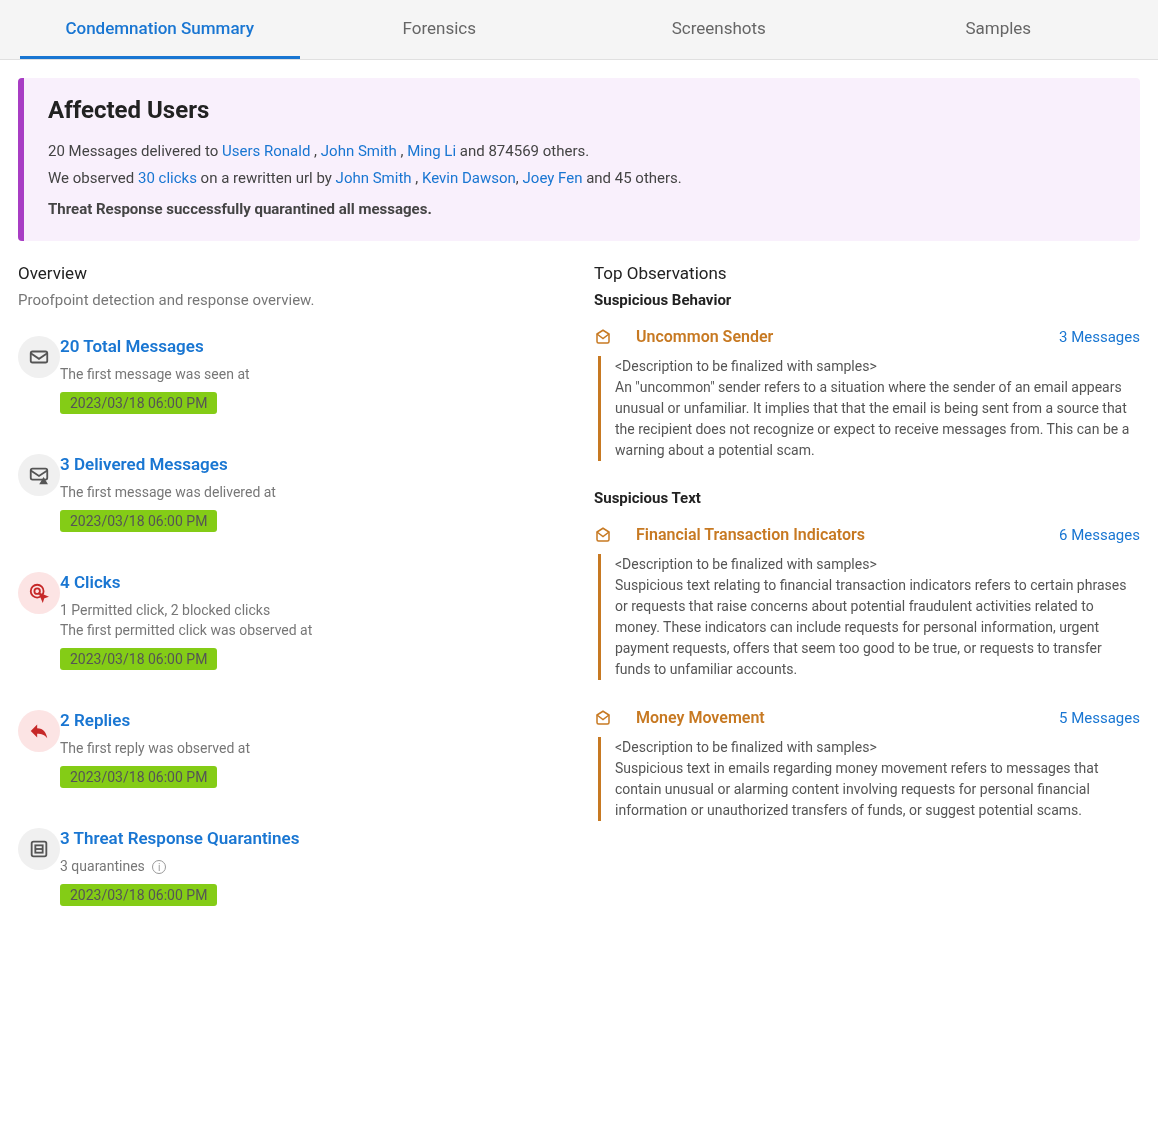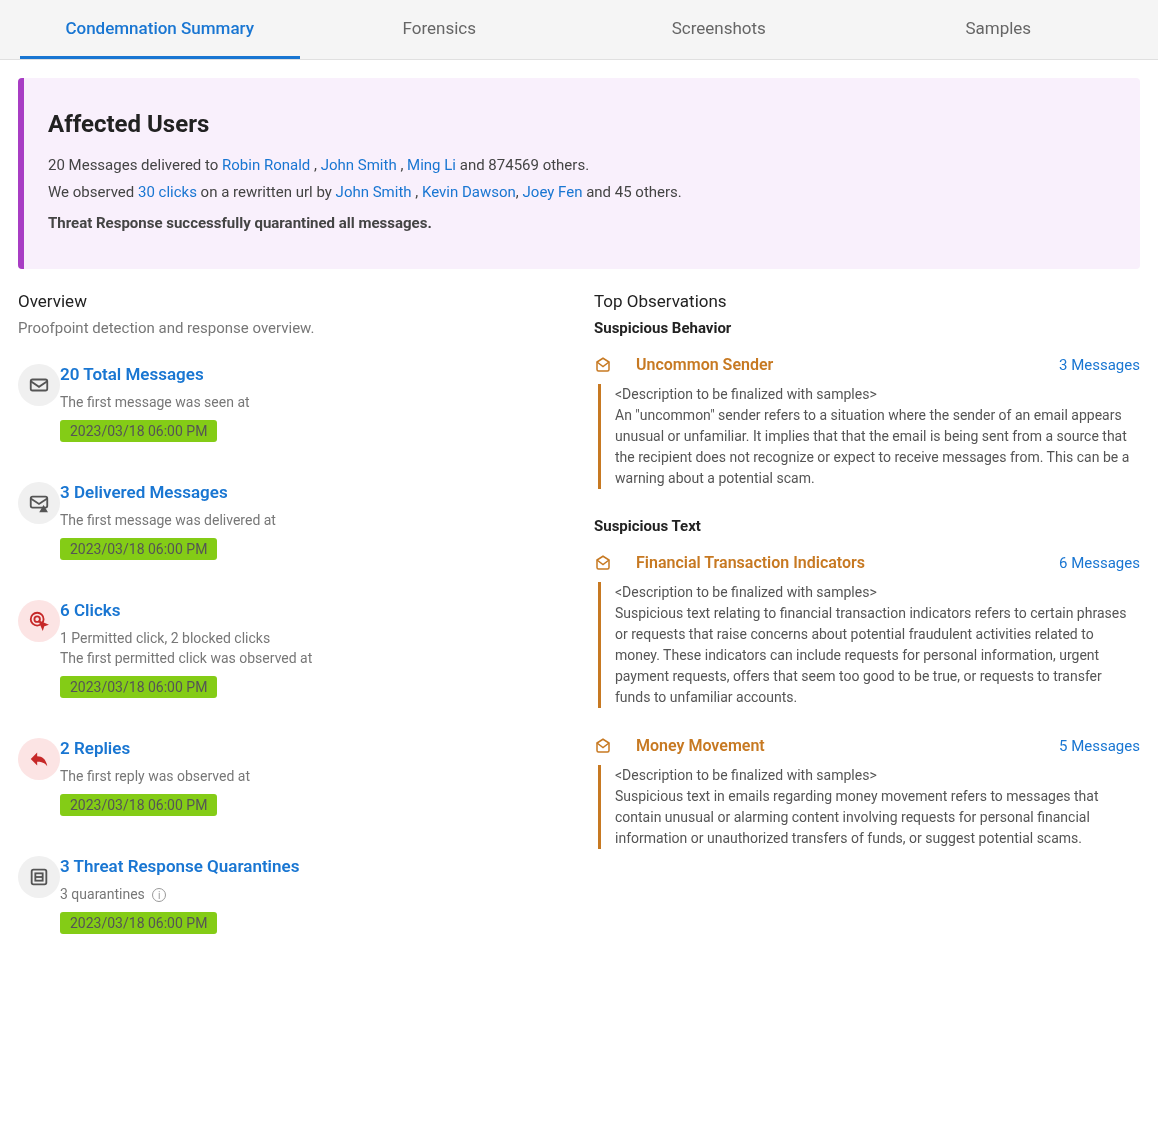--- a/index.html
+++ b/index.html
@@ -33,21 +33,21 @@
       border-bottom-color: #1976d2;
       font-weight: 500;
     }
     .content {
       padding: 18px 18px 30px 18px;
     }
     .affected-users-panel {
       background: #f9f0fc;
       border-left: 6px solid #a83dc4;
       border-radius: 4px;
-      padding: 32px 24px;
+      padding: 18px 24px;
       margin-bottom: 22px;
     }
     .affected-users-panel h2 {
       font-size: 24px;
       font-weight: 700;
       color: #222;
       margin-bottom: 14px;
     }
     .affected-users-panel p {
       font-size: 15px;
@@ -186,21 +186,21 @@
   <div class="tab">Forensics</div>
   <div class="tab">Screenshots</div>
   <div class="tab">Samples</div>
 </div>
 
 <div class="content">
 
   <div class="affected-users-panel">
     <h2>Affected Users</h2>
     <p>
-      <span>20 Messages delivered to </span><span class="link">Robin Ronald</span><span> , </span><span class="link">John Smith</span><span> , </span><span class="link">Ming Li</span><span> and 874569 others.</span>
+      <span>20 Messages delivered to </span><span class="link">Users Ronald</span><span> , </span><span class="link">John Smith</span><span> , </span><span class="link">Ming Li</span><span> and 874569 others.</span>
     </p>
     <p>
       <span>We observed </span><span class="link">30 clicks</span><span> on a rewritten url by </span><span class="link">John Smith</span><span> , </span><span class="link">Kevin Dawson</span><span>, </span><span class="link">Joey Fen</span><span> and 45 others.</span>
     </p>
     <p class="bold-line">Threat Response successfully quarantined all messages.</p>
   </div>
 
   <div class="two-col">
     <div class="col">
       <div class="section-title">Overview</div>
@@ -237,21 +237,21 @@
 
       <div class="timeline-item">
         <div class="timeline-icon red">
           <svg viewBox="0 0 24 24" fill="none" stroke="#c62828" stroke-width="2">
               <circle cx="10" cy="10" r="7"></circle>
               <circle cx="10" cy="10" r="3"></circle>
               <path d="M13 13l7 3-3 1-1 3-3-7z" fill="#c62828"></path>
             </svg>
         </div>
         <div class="timeline-body">
-          <div class="timeline-title">6 Clicks</div>
+          <div class="timeline-title">4 Clicks</div>
           <div class="timeline-detail">1 Permitted click, 2 blocked clicks</div>
           <div class="timeline-detail">The first permitted click was observed at</div>
           <div class="timeline-date">2023/03/18 06:00 PM</div>
         </div>
       </div>
 
       <div class="timeline-item">
         <div class="timeline-icon red">
           <svg viewBox="0 0 24 24" fill="#c62828">
               <path d="M10 9V5l-7 7 7 7v-4c5 0 8 1 11 5-1-6-4-11-11-11z"></path>

